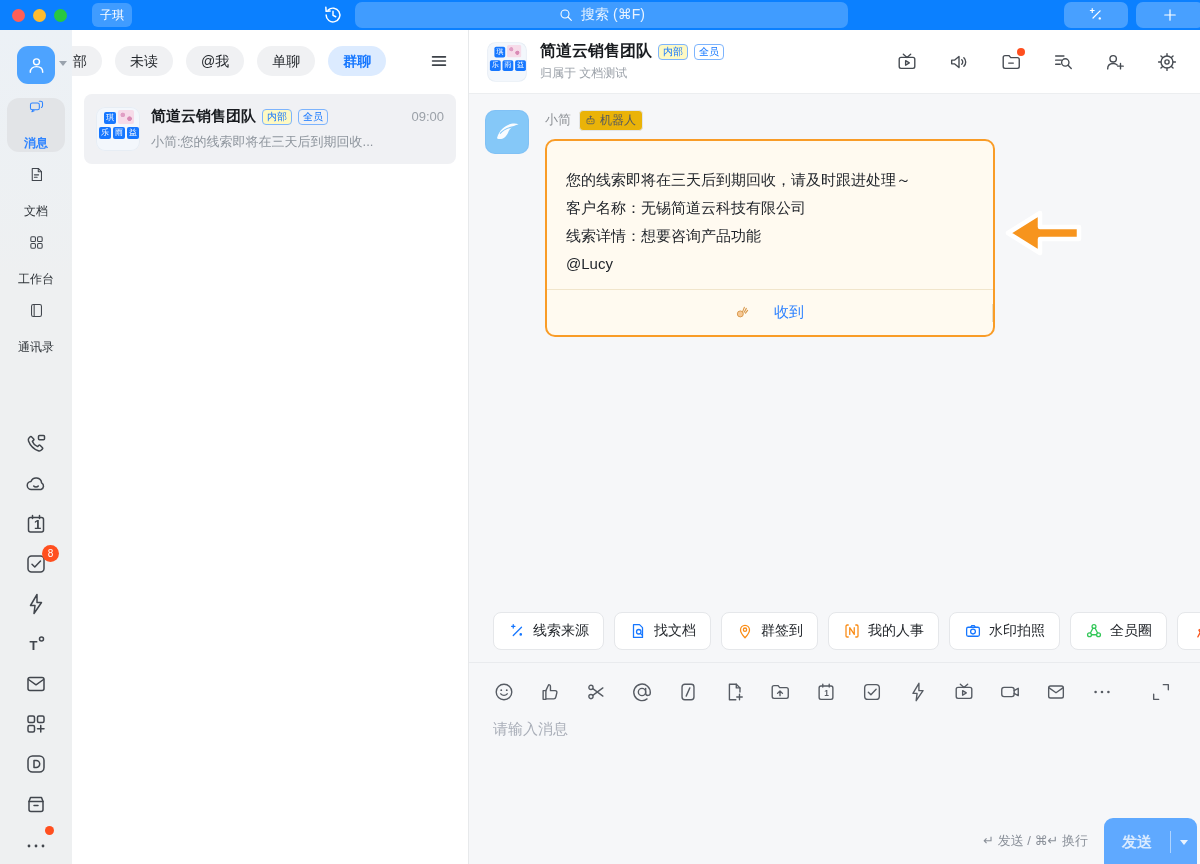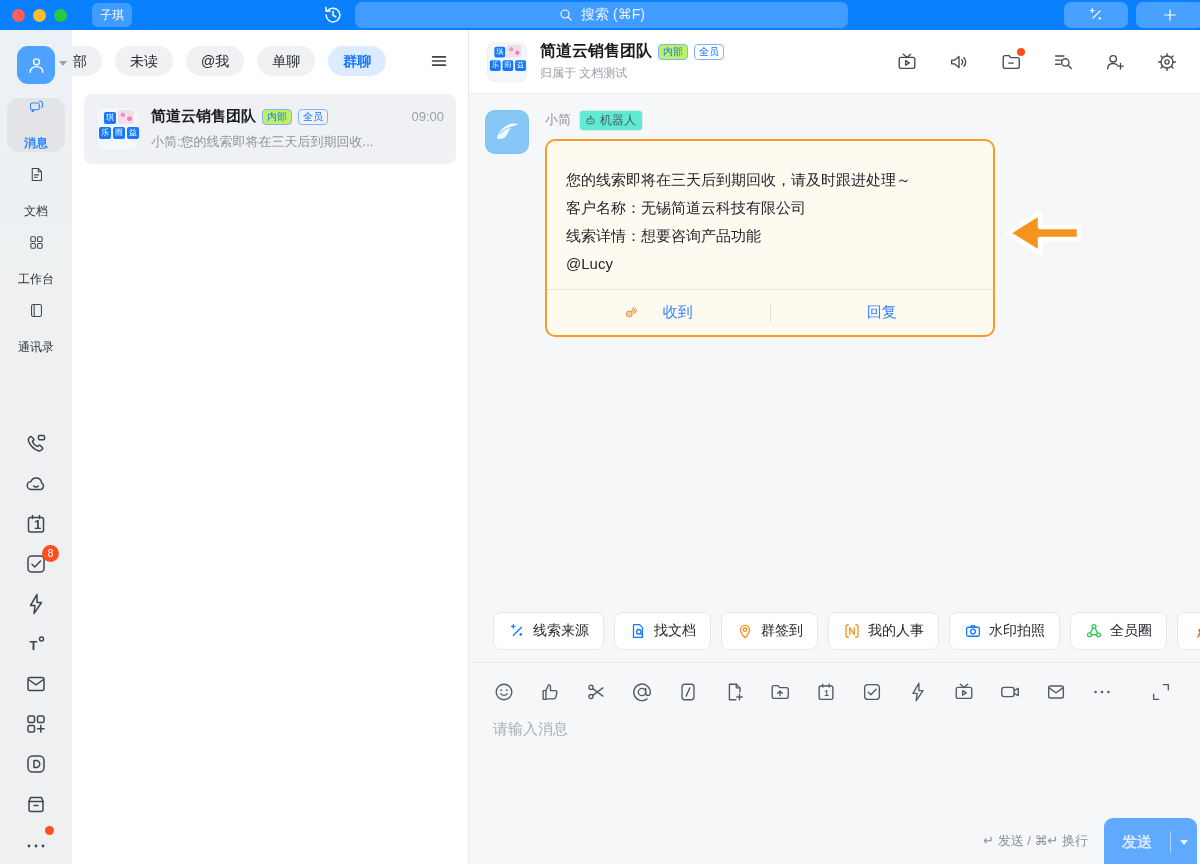--- a/index.html
+++ b/index.html
@@ -54,21 +54,21 @@
   .pill { flex:none; height:30px; line-height:30px; padding:0 15px; border-radius:16px; background:#f0f1f3;
     font-size:14px; color:#23272c; }
   .pill.first { margin-left:-28px; }
   .pill.active { background:#dcebff; color:#1677ff; font-weight:700; }
   .tabs-menu { position:absolute; right:18px; top:20px; width:22px; height:22px; }
   .conv-item { margin:17px 12px 0; background:#f0f1f4; border-radius:8px; padding:13px 12px; display:flex; gap:11px; }
   .conv-texts { flex:1; min-width:0; }
   .conv-title-row { display:flex; align-items:center; gap:6px; }
   .conv-title { font-size:15px; font-weight:700; color:#181b1f; white-space:nowrap; }
   .mini-badge { font-size:10px; color:#1677ff; border:1px solid #7db4fd; border-radius:4px; padding:1px 4px; line-height:12px; flex:none; }
-  .mini-badge.filled { background:#bef264; }
+  .mini-badge.filled { background:#fef9c3; }
   .conv-time { margin-left:auto; font-size:13px; color:#9ba1a8; flex:none; }
   .conv-preview { margin-top:7px; font-size:13px; color:#8e959d; white-space:nowrap; overflow:hidden; text-overflow:ellipsis; }
 
   
   .tiles { position:relative; width:44px; height:44px; border-radius:9px; background:#f3f7fc; flex:none; box-shadow:0 0 0 1px #e7edf4 inset; }
   .tiles .t { position:absolute; width:12px; height:12px; background:#1677ff; border-radius:2px;
     color:#fff; font-size:8px; line-height:12px; text-align:center; overflow:hidden; }
   .tiles .t1 { left:8px; top:5px; }
   .tiles .tp { position:absolute; left:22px; top:3px; width:16px; height:14px; border-radius:2px;
     background:radial-gradient(circle at 30% 35%, #e09ec4 2px, transparent 2.6px),
@@ -87,21 +87,21 @@
   .hicon svg { width:22px; height:22px; stroke:#464b52; fill:none; stroke-width:1.5; stroke-linecap:round; stroke-linejoin:round; }
   .hicon .dot-red { top:-3px; right:-3px; width:8px; height:8px; }
 
   
   .chat-body { flex:1; position:relative; padding:16px 0 0 16px; overflow:hidden; }
   .msg { display:flex; gap:16px; }
   .msg-avatar { width:44px; height:44px; border-radius:10px; background:#85c8f8; flex:none;
     display:flex; align-items:center; justify-content:center; box-shadow:0 0 0 1px rgba(120,180,240,.35) inset; }
   .sender-row { display:flex; align-items:center; gap:8px; height:20px; }
   .sender-name { font-size:13px; color:#8b8f94; }
-  .robot-badge { display:flex; align-items:center; gap:3px; background:#5eead4; border:1px solid #e3e5e7; border-radius:4px;
+  .robot-badge { display:flex; align-items:center; gap:3px; background:#eab308; border:1px solid #e3e5e7; border-radius:4px;
     padding:1px 6px 1px 4px; font-size:12px; color:#55595e; }
   .robot-badge svg { width:13px; height:13px; stroke:#55595e; fill:none; stroke-width:1.5; stroke-linecap:round; }
   .card { margin-top:9px; width:450px; border:2px solid #f99c27; border-radius:10px; background:#fffaf0; overflow:hidden; }
   .card-body { padding:25px 19px 11px; font-size:15px; color:#1e2228; line-height:28px; }
   .card-footer { border-top:1px solid #f1e5cb; display:flex; align-items:center; height:46px; }
   .card-action { flex:1; display:flex; align-items:center; justify-content:center; gap:22px;
     font-size:15px; color:#2e82ff; height:100%; }
   .card-vdiv { width:1px; height:18px; background:#e8dcc0; flex:none; }
   .arrow-ann { position:absolute; left:534px; top:112px; }
 
@@ -410,23 +410,20 @@
               </div>
               <div class="card-footer">
                 <div class="card-action">
                   <svg viewBox="0 0 24 24" style="width:17px;height:17px">
                     <circle cx="7.5" cy="14" r="4.2" fill="#f7c894" stroke="#d99a4e" stroke-width="1.4"></circle>
                     <path d="M10.8,10.8 L13.2,4.8 M13,11.6 L16,6.2 M14.8,13 L17.8,9" stroke="#d99a4e" stroke-width="1.6" fill="none" stroke-linecap="round"></path>
                   </svg>
                   <span>收到</span>
                 </div>
                 <div class="card-vdiv"></div>
-                <div class="card-action">
-                  <span>回复</span>
-                </div>
               </div>
             </div>
           </div>
         </div>
         <div class="arrow-ann">
           <svg width="80" height="54" viewBox="0 0 80 54">
             <path d="M76,21 L37,21 L37,7 L5,27 L37,47 L37,33 L76,33 z" fill="#f7941d" stroke="#ffffff" stroke-width="4.5" stroke-linejoin="round"></path>
           </svg>
         </div>
       </div>

